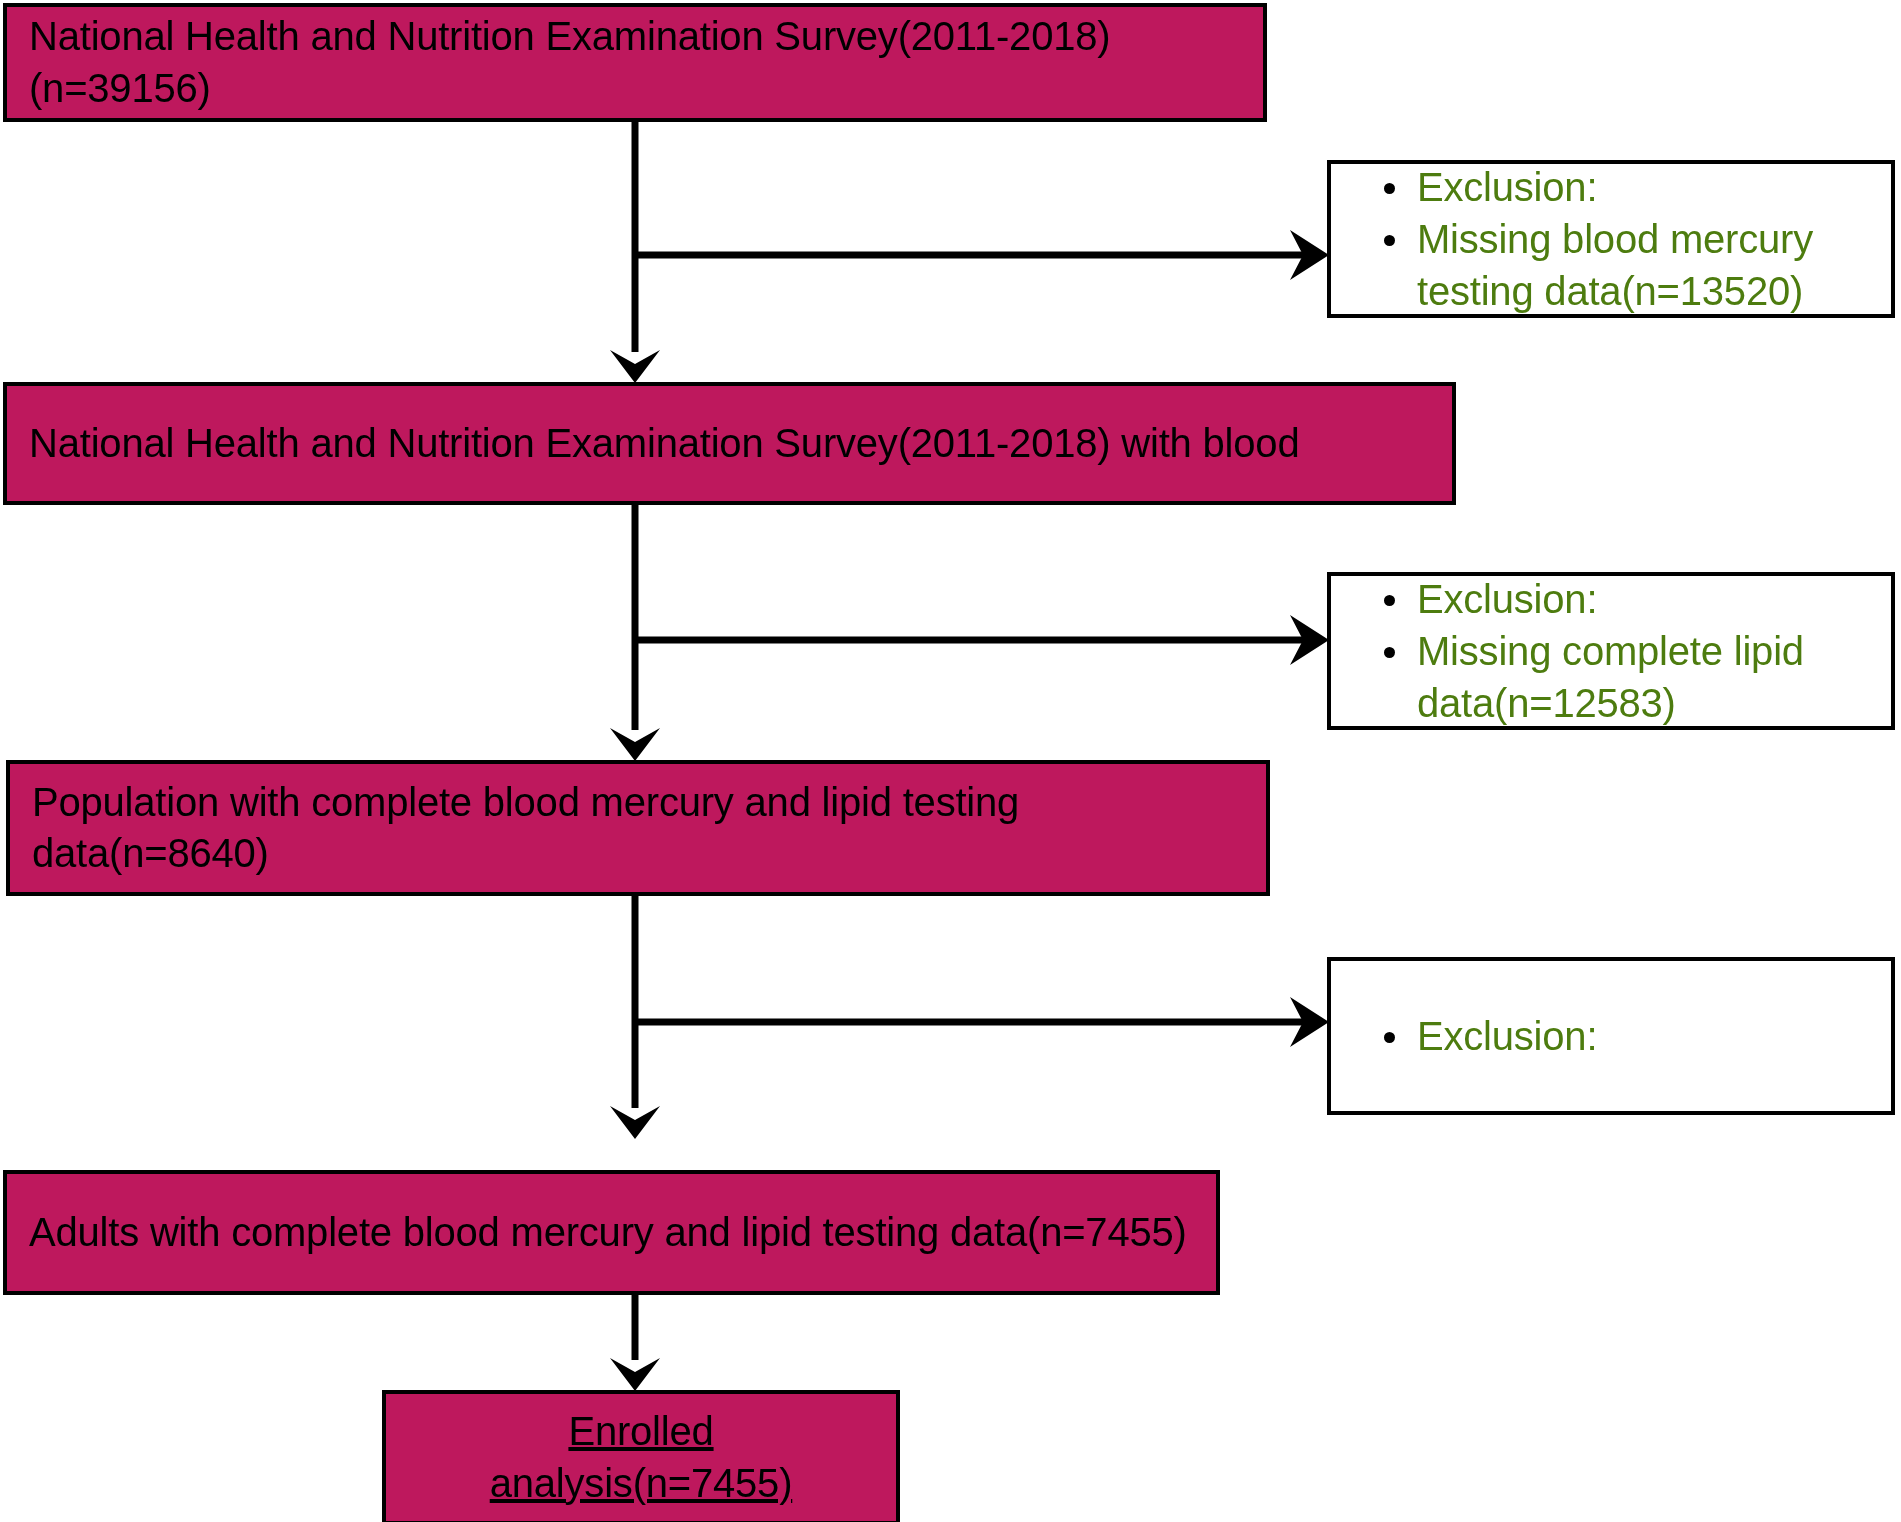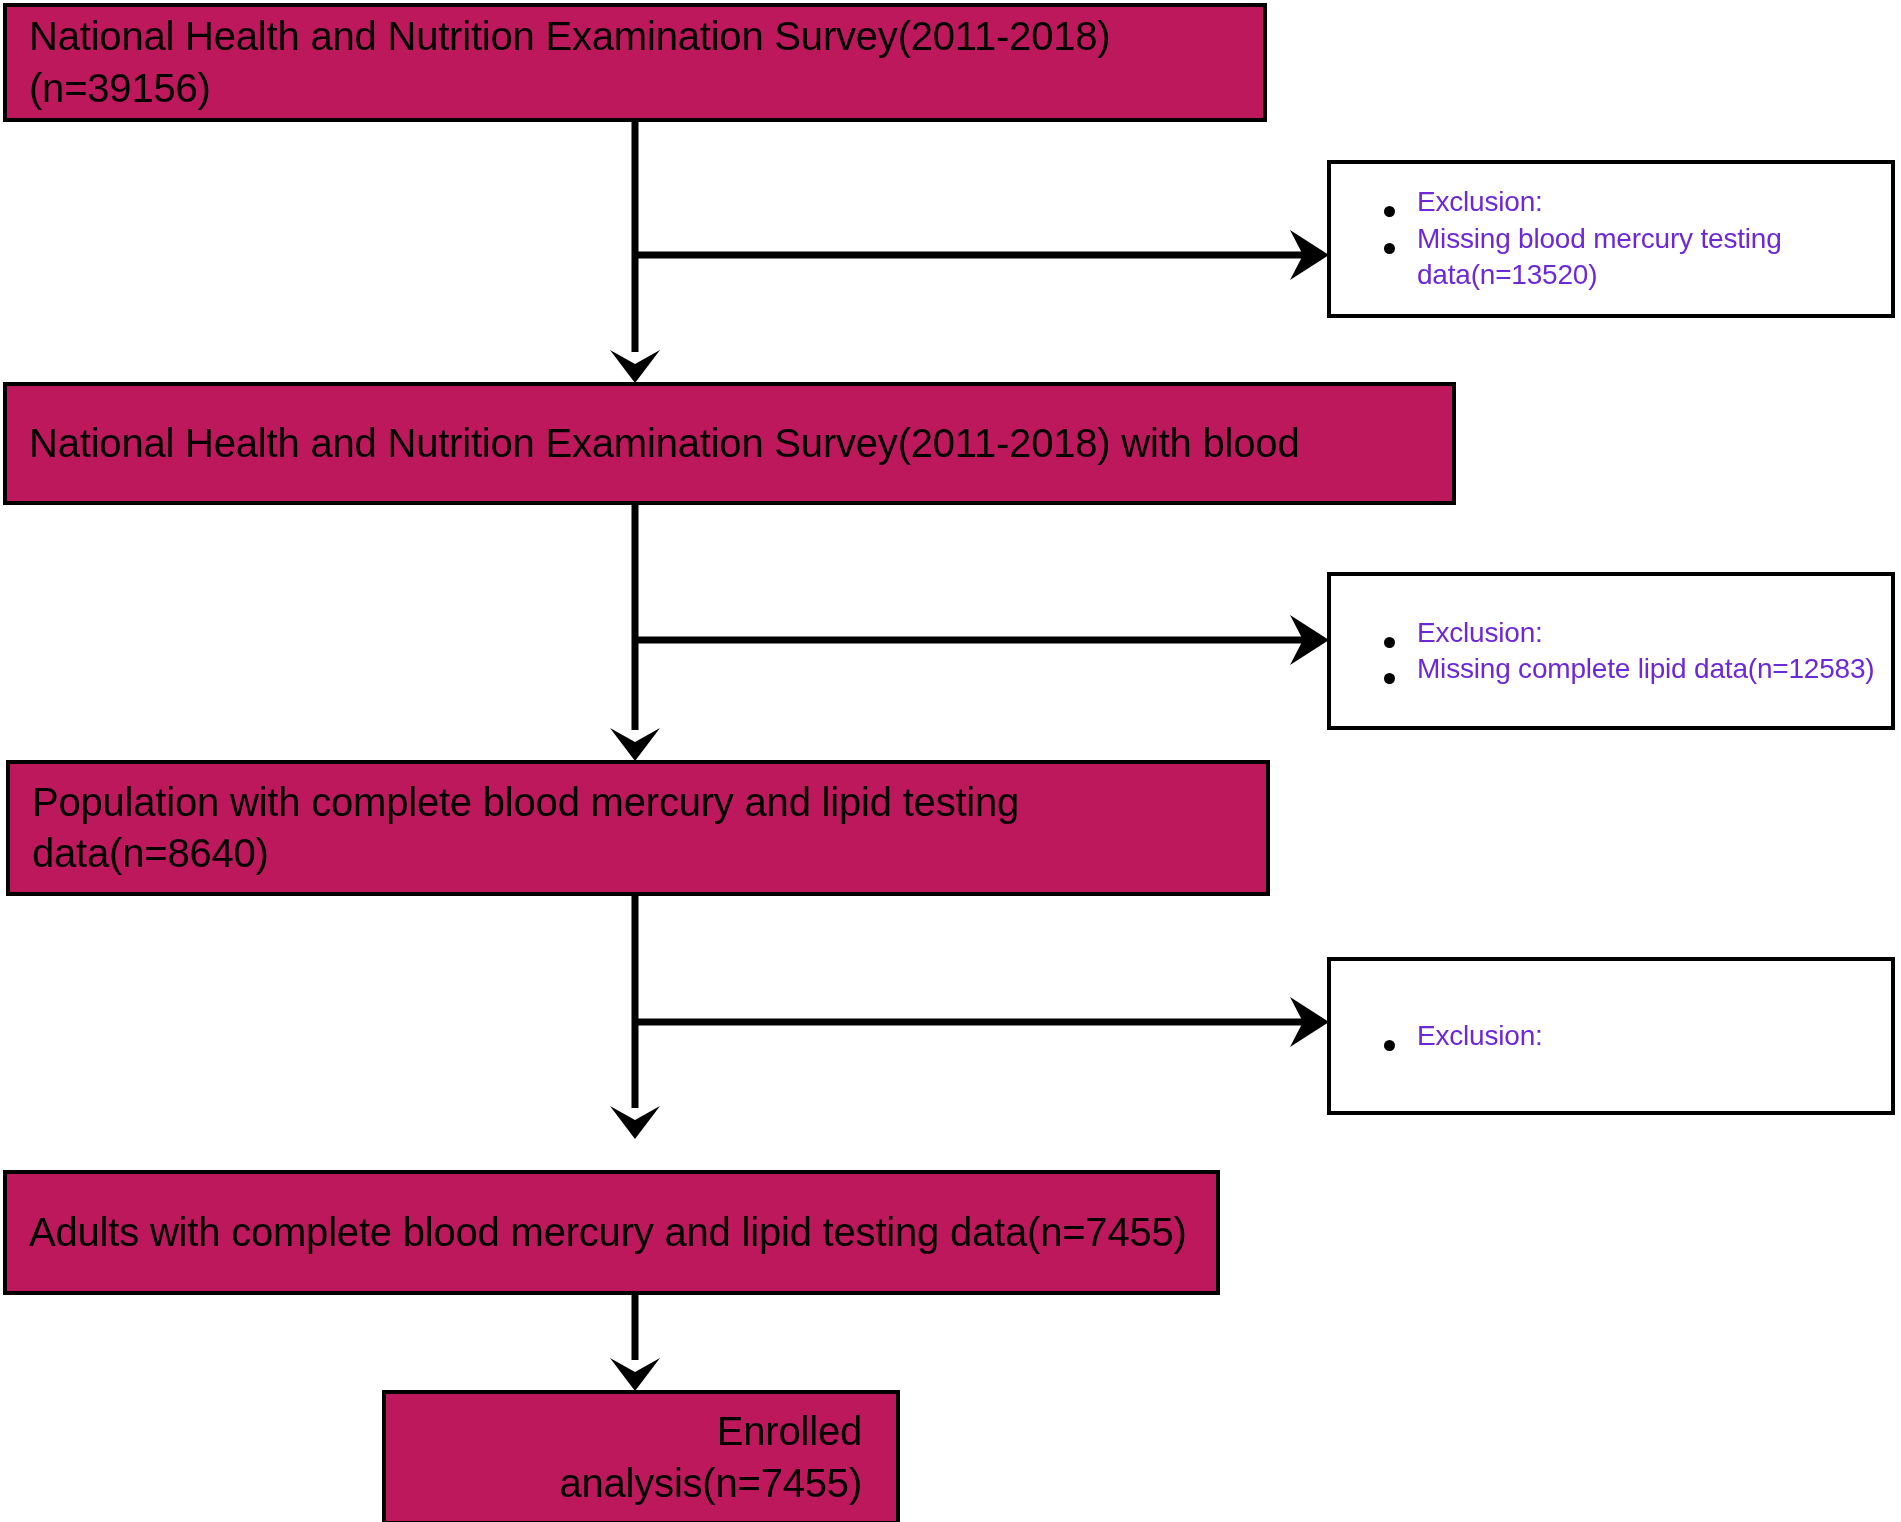--- a/index.html
+++ b/index.html
@@ -45,42 +45,43 @@
   .main-text {
     padding: 0 22px;
     text-align: left;
   }
   .main-text .ln2 {
     display: block;
     text-align: center;
   }
   .final-text {
     padding: 0 34px;
-    text-align: right;
+    text-align: center;
+    text-decoration: underline;
   }
   .excl-box {
     position: absolute;
     box-sizing: border-box;
     border: 4px solid #000000;
     background: #ffffff;
     display: flex;
     align-items: center;
   }
   .excl-list {
     margin: 0;
     padding: 0 10px 0 86px;
     list-style: none;
     width: 100%;
   }
   .excl-list li {
     position: relative;
-    font-size: 28px;
+    font-size: 40px;
     line-height: 1.30;
     letter-spacing: -0.2px;
-    color: #6d28d9;
+    color: #4d7c0f;
   }
   .excl-list li::before {
     content: "";
     position: absolute;
     left: -33px;
     top: 22px;
     width: 11px;
     height: 11px;
     border-radius: 50%;
     background: #000000;

